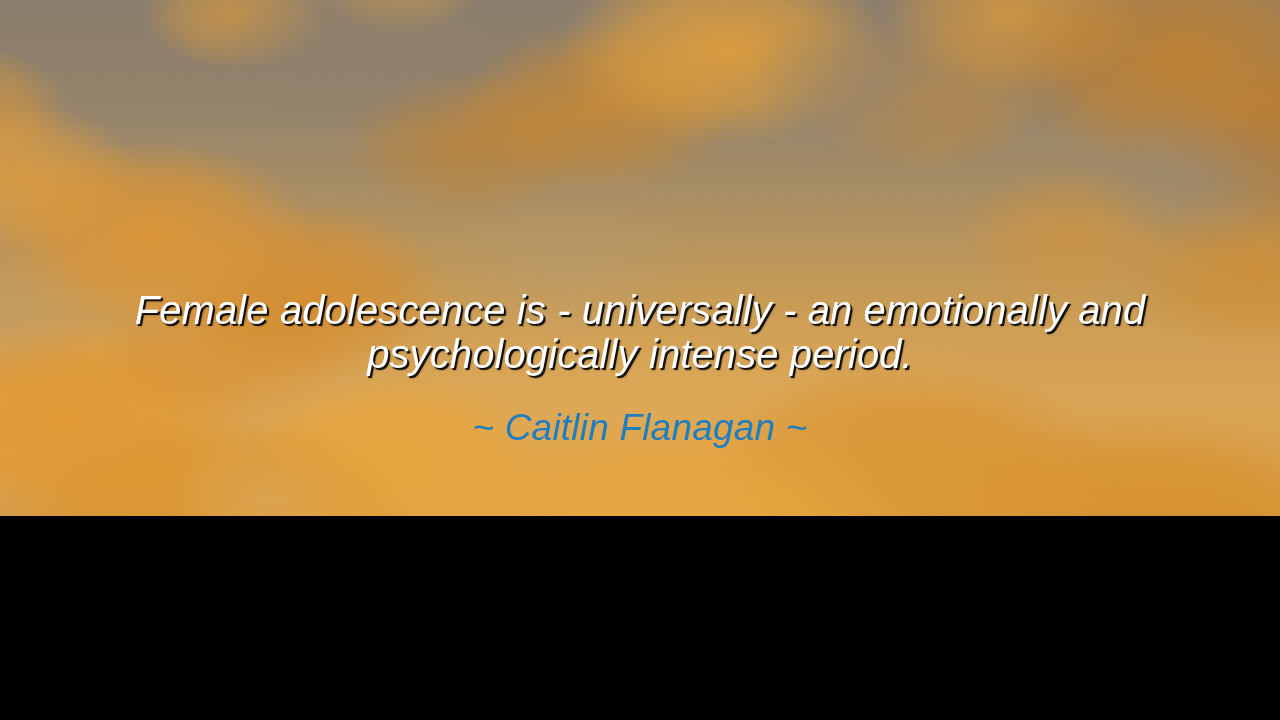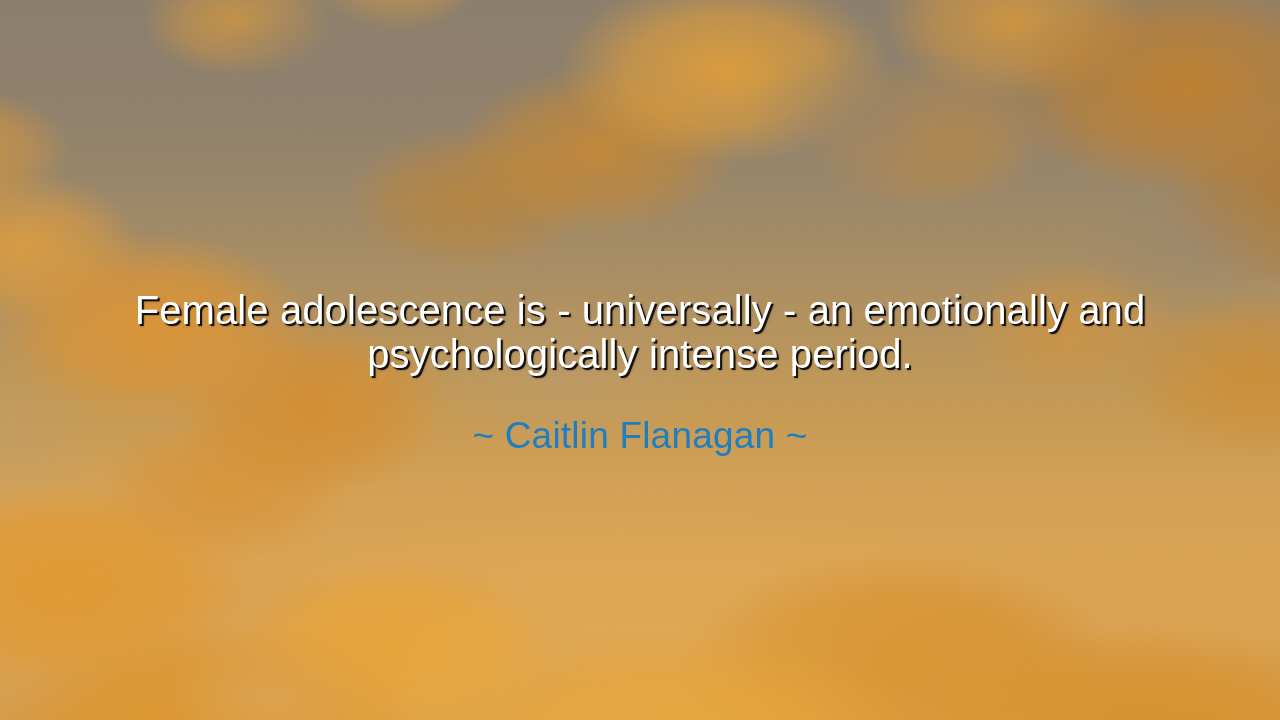--- a/index.html
+++ b/index.html
@@ -7,23 +7,24 @@
     padding: 0;
     width: 1280px;
     height: 720px;
     overflow: hidden;
     background: #000;
   }
 
   #stage {
     position: relative;
     width: 1280px;
-    height: 720px;
+    height: 516px;
     overflow: hidden;
     font-family: "Liberation Sans", sans-serif;
+    font-style: italic;
   }
 
   
   .sky-base {
     position: absolute;
     inset: 0;
     background:
       linear-gradient(to bottom,
         #8b7e6c 0%,
         #8d7f6b 12%,
@@ -144,21 +145,21 @@
 
   .author-line {
     position: absolute;
     left: 0;
     right: 0;
     top: 406px;
     text-align: center;
   }
 
   .author-text {
-    margin: 8px;
+    margin: 0;
     font-size: 37px;
     line-height: 44px;
     font-weight: 400;
     color: #1f7ec0;
     letter-spacing: .2px;
   }
 </style>
 </head>
 <body>
 

